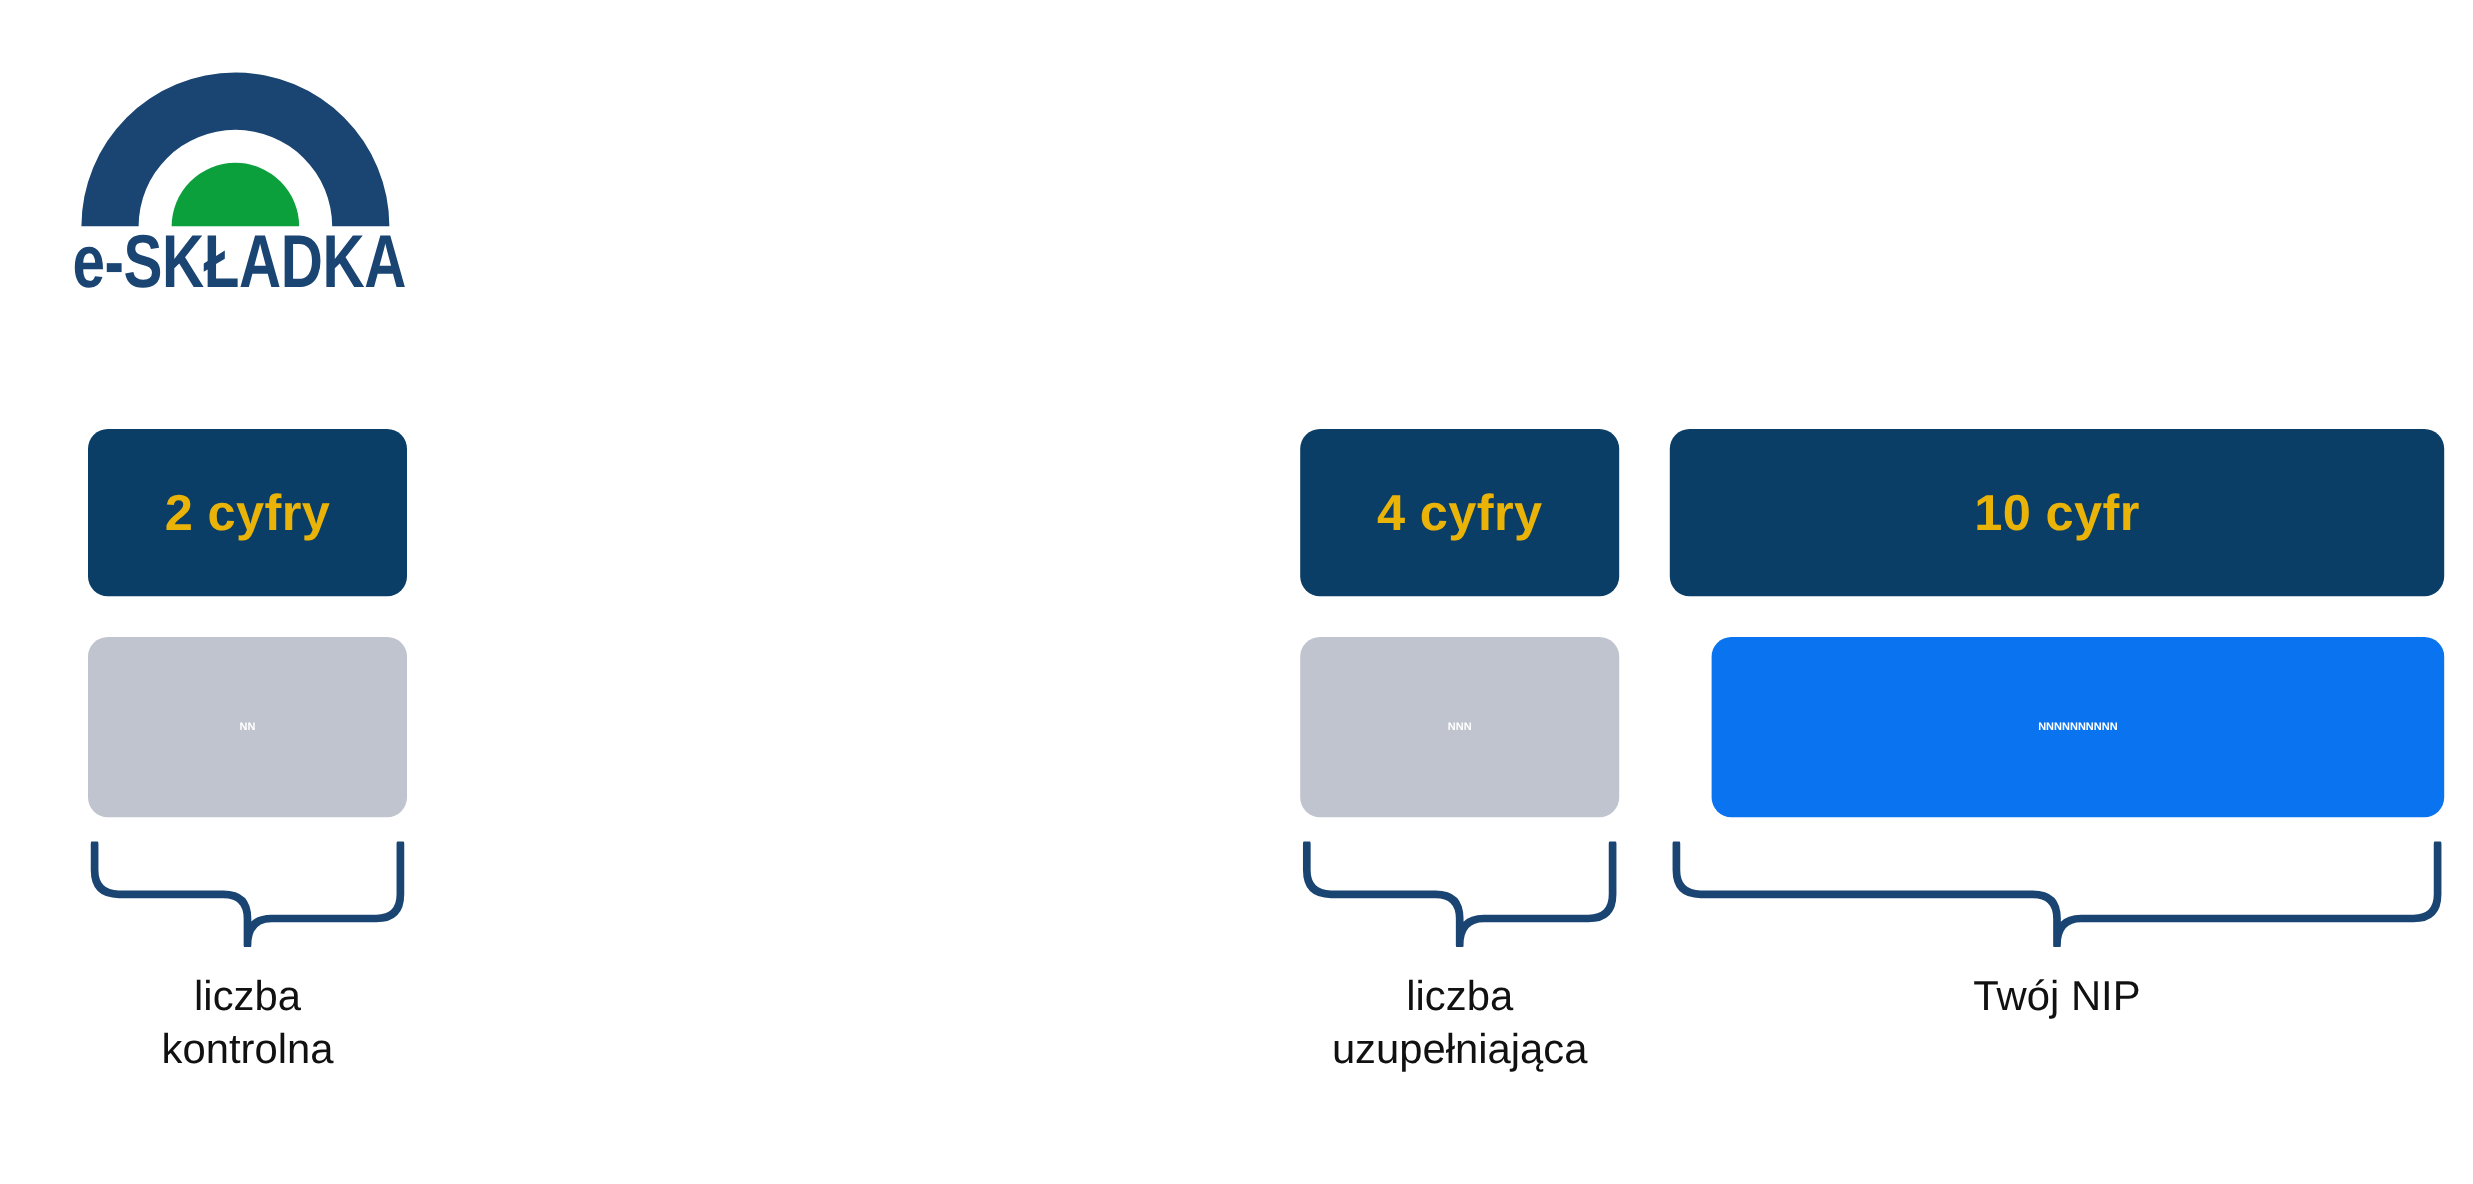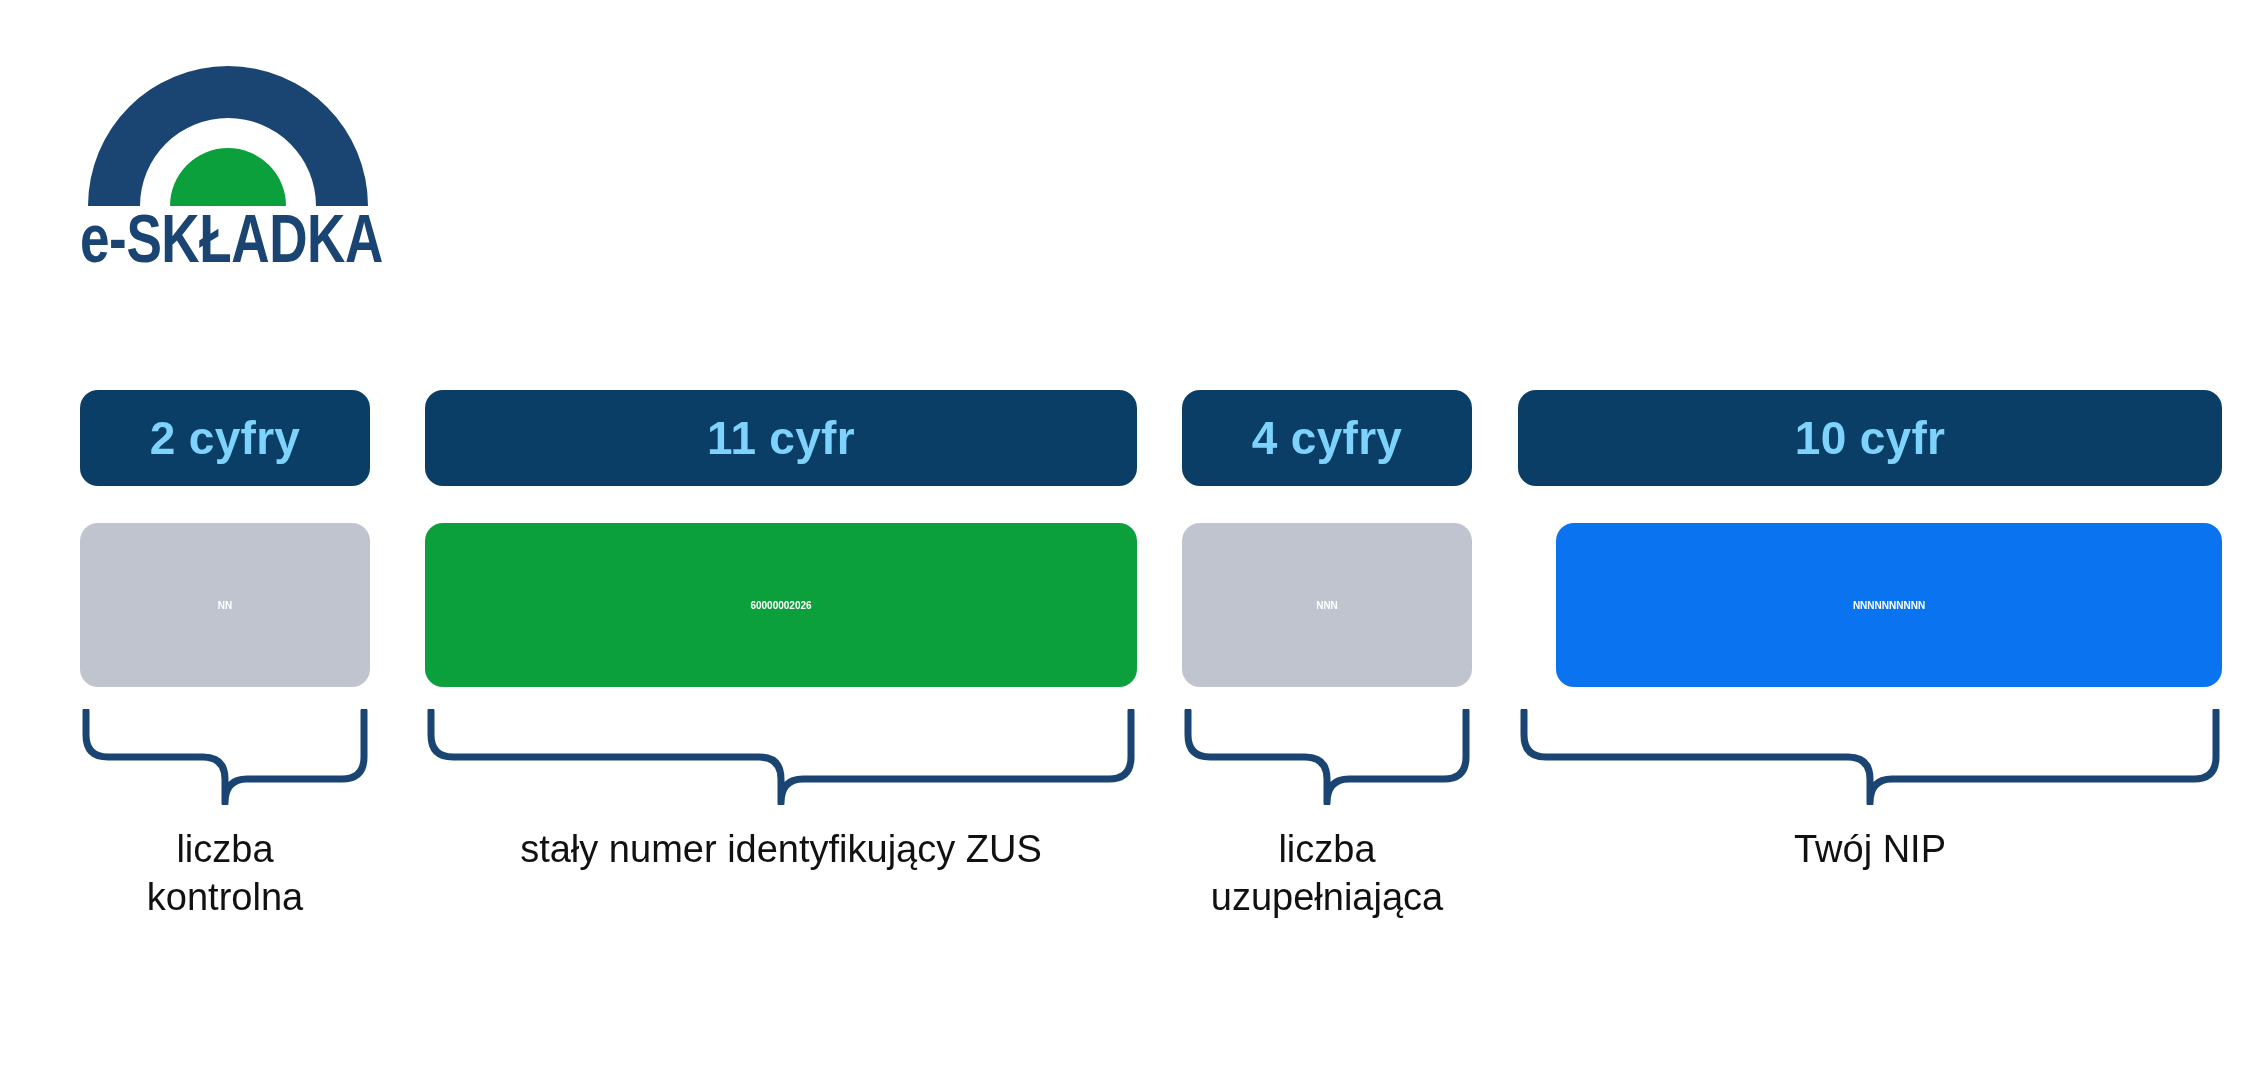--- a/index.html
+++ b/index.html
@@ -11,21 +11,21 @@
     width: 2248px;
     height: 1076px;
     font-family: "Liberation Sans", sans-serif;
     position: relative;
     overflow: hidden;
   }
 
   
   #logo {
     position: absolute;
-    left: 78px;
+    left: 64px;
     top: 46px;
     width: 310px;
     height: 250px;
   }
   #logo-mark {
     position: absolute;
     left: 0;
     top: 0;
     width: 300px;
     height: 160px;
@@ -51,24 +51,24 @@
     left: 0;
     top: 0;
     width: 2248px;
     height: 1076px;
   }
   .segment {
     position: absolute;
     top: 390px;
   }
   .count-box {
-    height: 96px;
+    height: 152px;
     border-radius: 18px;
     background: #0b3e66;
-    color: #7dd3fc;
+    color: #eab308;
     display: flex;
     align-items: center;
     justify-content: center;
     font-size: 46px;
     font-weight: bold;
     letter-spacing: 0.3px;
     box-sizing: border-box;
   }
   .value-box {
     margin-top: 37px;
@@ -124,30 +124,20 @@
     <div class="value-box value-grey" style="font-size: 10px;">NN</div>
     <div class="brace">
       <svg class="brace-svg" width="290" height="96" viewBox="0 0 290 96" preserveAspectRatio="none" xmlns="http://www.w3.org/2000/svg">
         <path d="M6,2 L6,26 Q6,48 28,48 L123,48 Q145,48 145,70 L145,94 Q145,70 167,70 L262,70 Q284,70 284,48 L284,2" fill="none" stroke="#1a4573" stroke-width="7" stroke-linecap="round" stroke-linejoin="round" transform="translate(0,0) scale(1,1)"></path>
       </svg>
     </div>
     <div class="caption">liczba
 kontrolna</div>
   </div>
 
-  <div class="segment" id="seg-1" style="left: 425px; width: 712px;">
-    <div class="count-box">11 cyfr</div>
-    <div class="value-box value-green" style="font-size: 10px;">60000002026</div>
-    <div class="brace">
-      <svg class="brace-svg" width="712" height="96" viewBox="0 0 712 96" preserveAspectRatio="none" xmlns="http://www.w3.org/2000/svg">
-        <path d="M6,2 L6,26 Q6,48 28,48 L334,48 Q356,48 356,70 L356,94 Q356,70 378,70 L684,70 Q706,70 706,48 L706,2" fill="none" stroke="#1a4573" stroke-width="7" stroke-linecap="round" stroke-linejoin="round"></path>
-      </svg>
-    </div>
-    <div class="caption">stały numer identyfikujący ZUS</div>
-  </div>
 
   <div class="segment" id="seg-2" style="left: 1182px; width: 290px;">
     <div class="count-box">4 cyfry</div>
     <div class="value-box value-grey" style="font-size: 10px; text-align: center;">NNN</div>
     <div class="brace">
       <svg class="brace-svg" width="290" height="96" viewBox="0 0 290 96" preserveAspectRatio="none" xmlns="http://www.w3.org/2000/svg">
         <path d="M6,2 L6,26 Q6,48 28,48 L123,48 Q145,48 145,70 L145,94 Q145,70 167,70 L262,70 Q284,70 284,48 L284,2" fill="none" stroke="#1a4573" stroke-width="7" stroke-linecap="round" stroke-linejoin="round"></path>
       </svg>
     </div>
     <div class="caption">liczba

